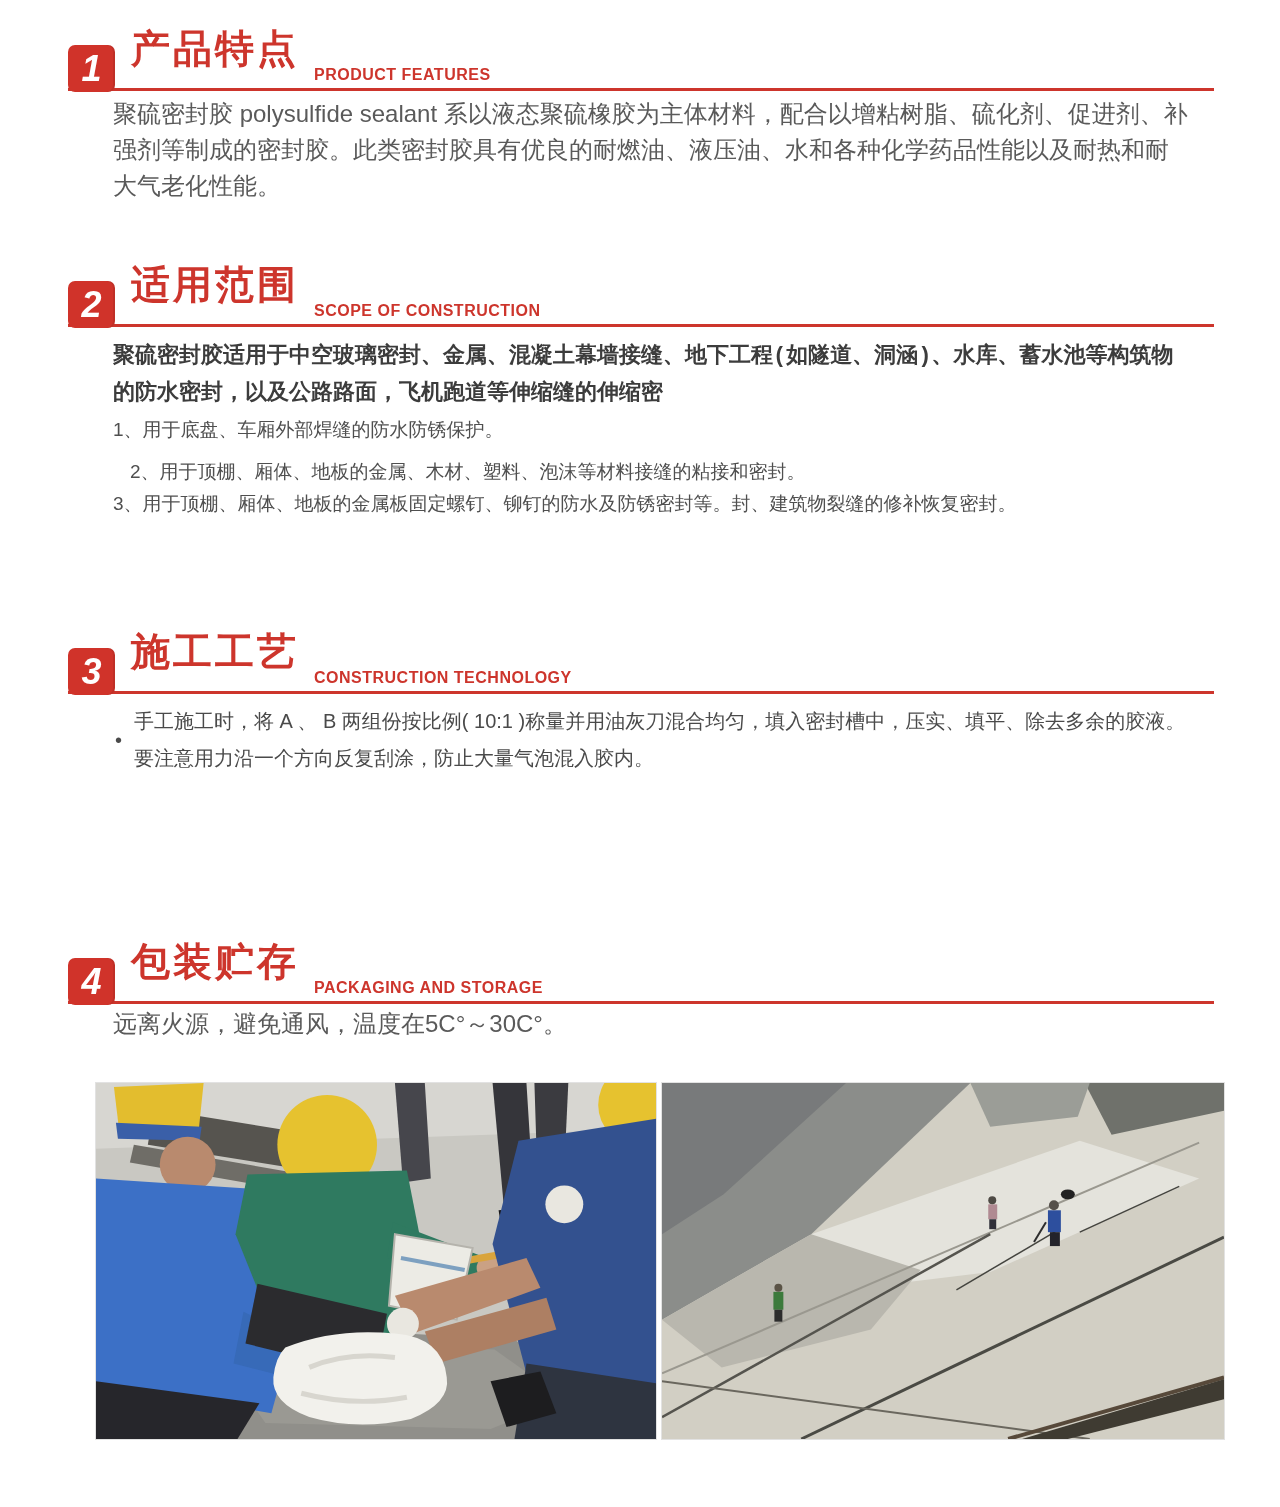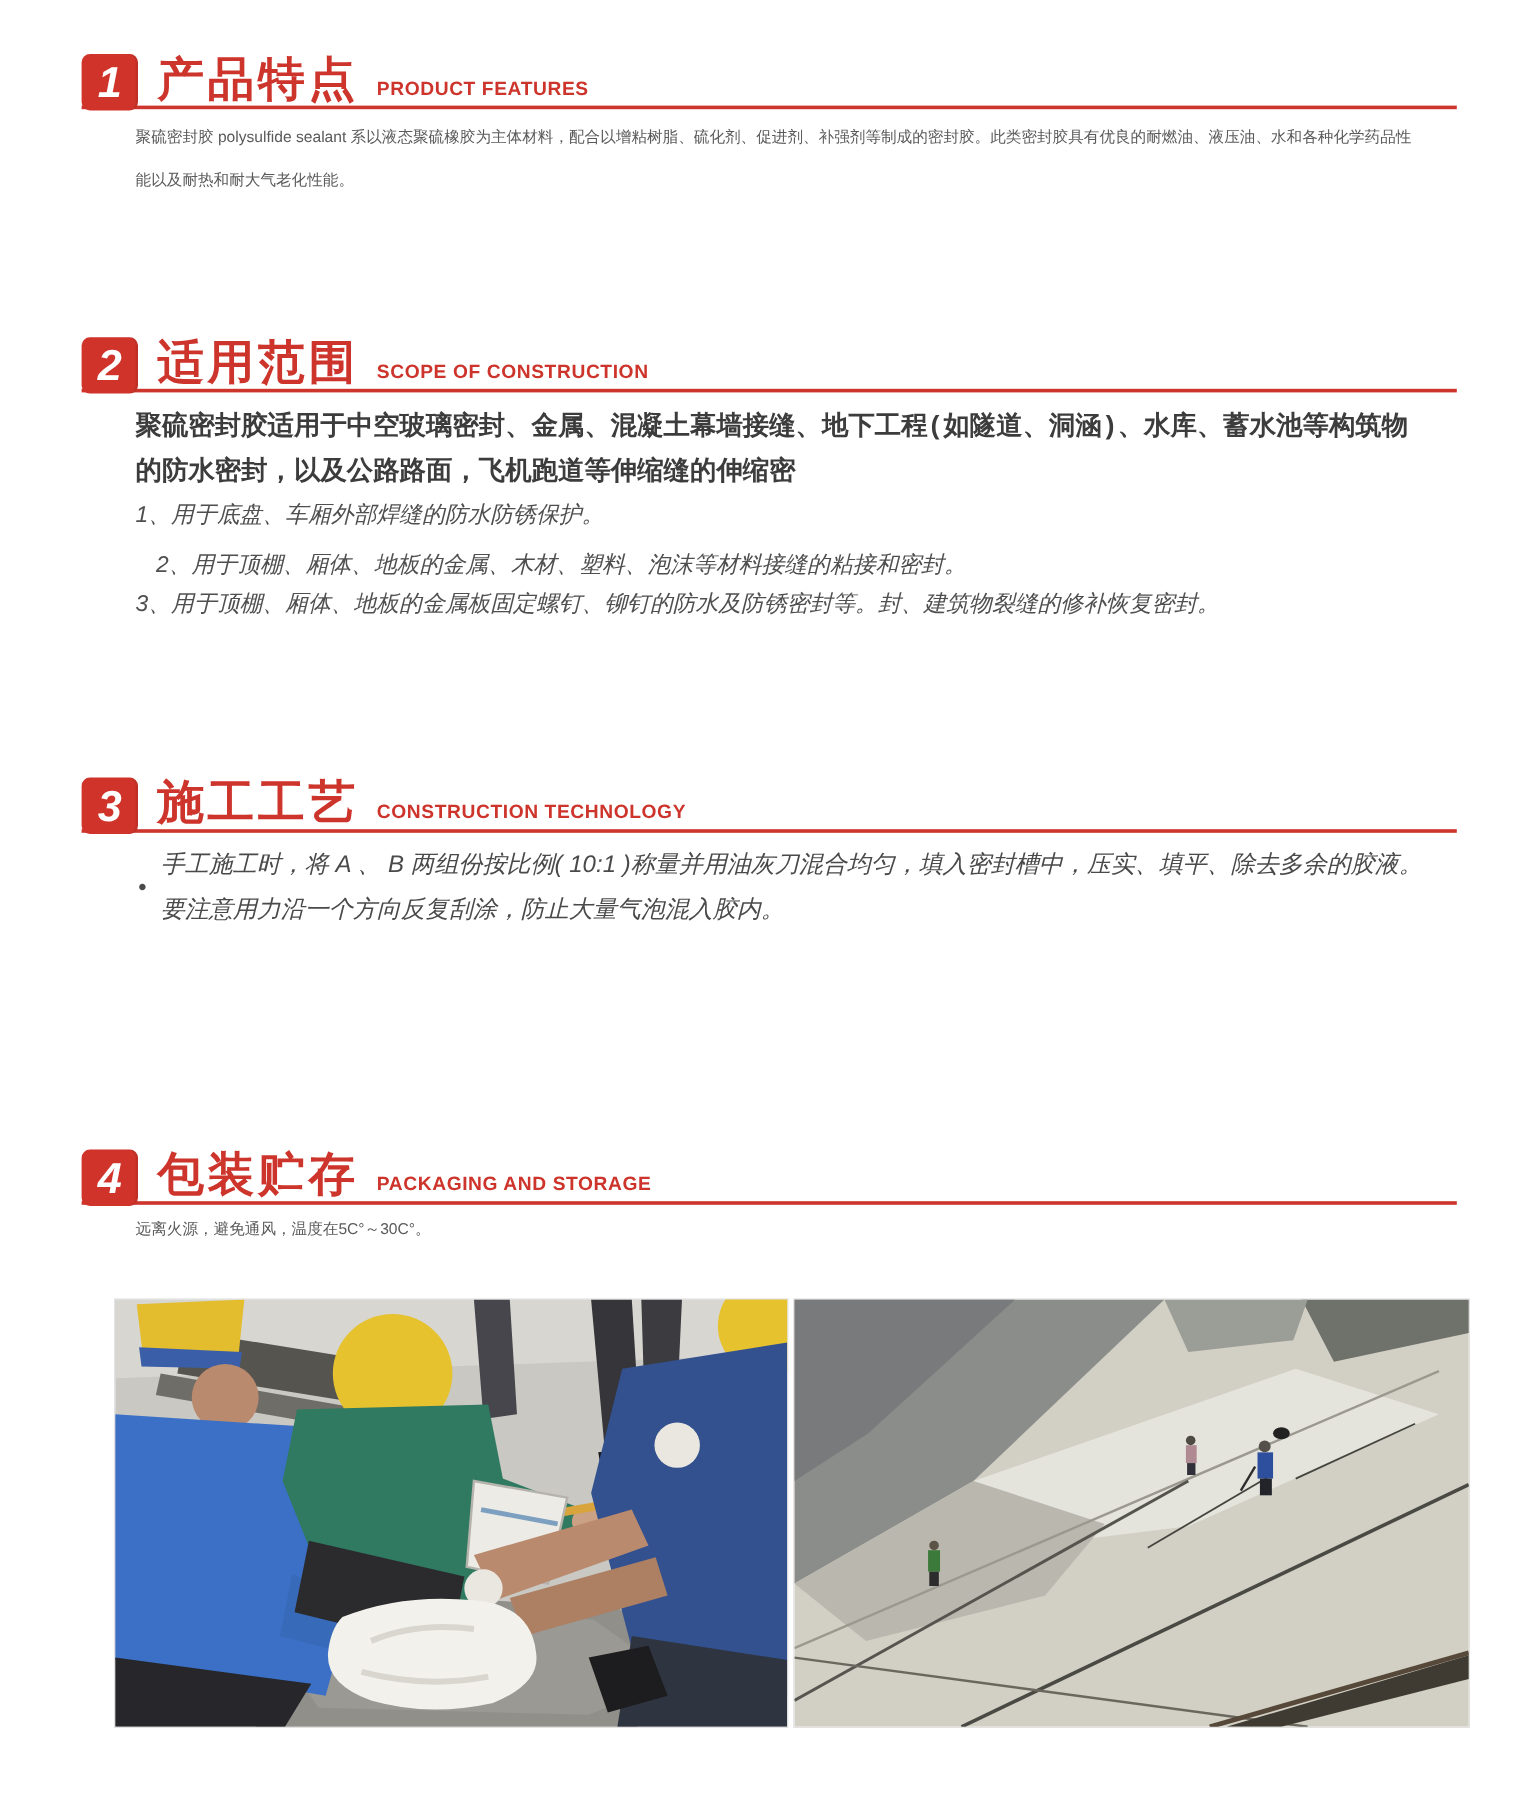--- a/index.html
+++ b/index.html
@@ -1,49 +1,49 @@
 <!DOCTYPE html>
 <html><head>
 <meta charset="utf-8">
 <style>
   html,body{margin:0;padding:0;}
   body{
     width:1280px;height:1507px;position:relative;background:#ffffff;
     font-family:"Liberation Sans","DejaVu Sans",sans-serif;
     -webkit-font-smoothing:antialiased;overflow:hidden;
   }
-  .abs{position:absolute;font-style:italic;}
+  .abs{position:absolute;}
 
   
   .sec-header{
     position:absolute;left:68px;right:66px;height:50px;
     border-bottom:3px solid #cd352c;
     display:flex;align-items:flex-end;
   }
   .badge{
     width:47px;height:47px;margin-bottom:-4px;margin-right:16px;
     background:#d0332a;border-radius:7px;
     display:flex;align-items:center;justify-content:center;
     color:#ffffff;font-size:36px;font-weight:bold;font-style:italic;
     box-shadow:inset -2px 0 0 rgba(0,0,0,.08);
     flex:0 0 auto;
   }
   .title-zh{
     color:#cd352c;font-size:39px;font-weight:bold;letter-spacing:3px;
-    line-height:1;padding-bottom:2px;
+    line-height:1;padding-bottom:20px;
   }
   .title-en{
     color:#cd352c;font-size:16px;font-weight:bold;letter-spacing:.5px;
     margin-left:15px;padding-bottom:5px;line-height:1;
   }
 
   
   .para{
     position:absolute;left:113px;width:1075px;
-    font-size:13px;line-height:36px;color:#5a5a5a;
+    font-size:24px;line-height:36px;color:#5a5a5a;
   }
   .lead{
     position:absolute;left:113px;width:1080px;
     font-size:22px;line-height:37px;color:#3c3c3c;font-weight:bold;font-family:Liberation Mono, monospace;
   }
   .apply-item{
     font-size:19px;color:#4f4f4f;line-height:26px;
   }
   .bullet-row{display:flex;margin-bottom:3px;align-items:center;}
   .bullet-row::before{

